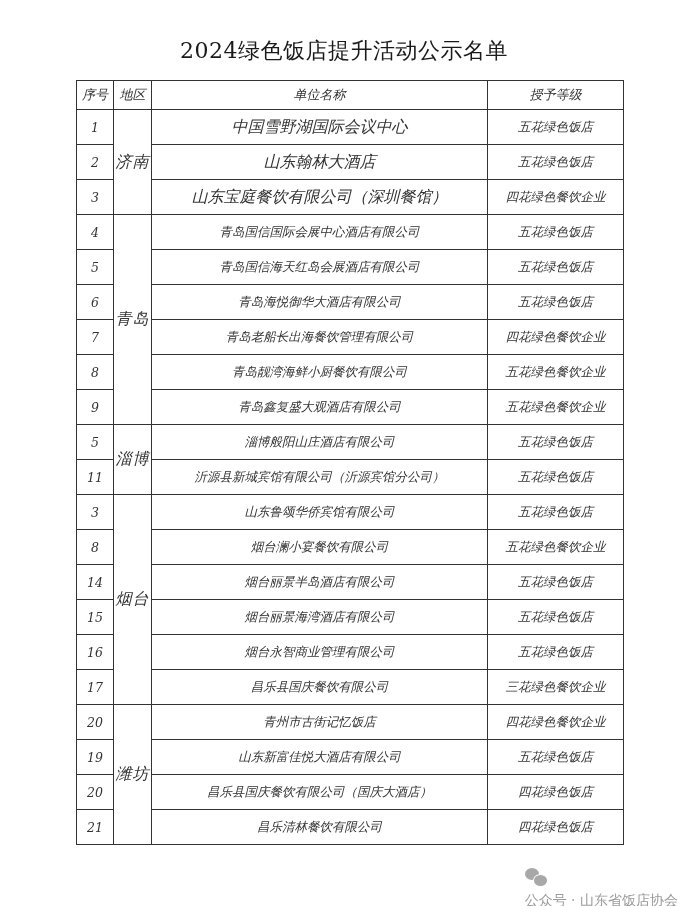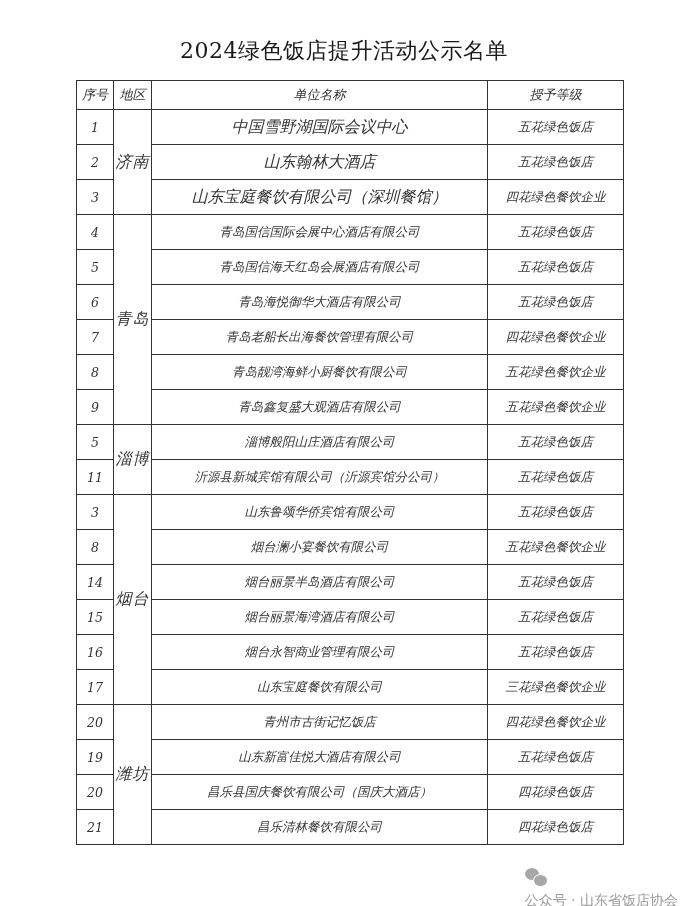--- a/index.html
+++ b/index.html
@@ -126,21 +126,21 @@
       <td>烟台丽景海湾酒店有限公司</td>
       <td>五花绿色饭店</td>
     </tr>
     <tr>
       <td>16</td>
       <td>烟台永智商业管理有限公司</td>
       <td>五花绿色饭店</td>
     </tr>
     <tr>
       <td>17</td>
-      <td>山东宝庭餐饮有限公司</td>
+      <td>昌乐县国庆餐饮有限公司</td>
       <td>三花绿色餐饮企业</td>
     </tr>
 
     <tr>
       <td>20</td>
       <td class="region" rowspan="4">潍坊</td>
       <td>青州市古街记忆饭店</td>
       <td>四花绿色餐饮企业</td>
     </tr>
     <tr>

